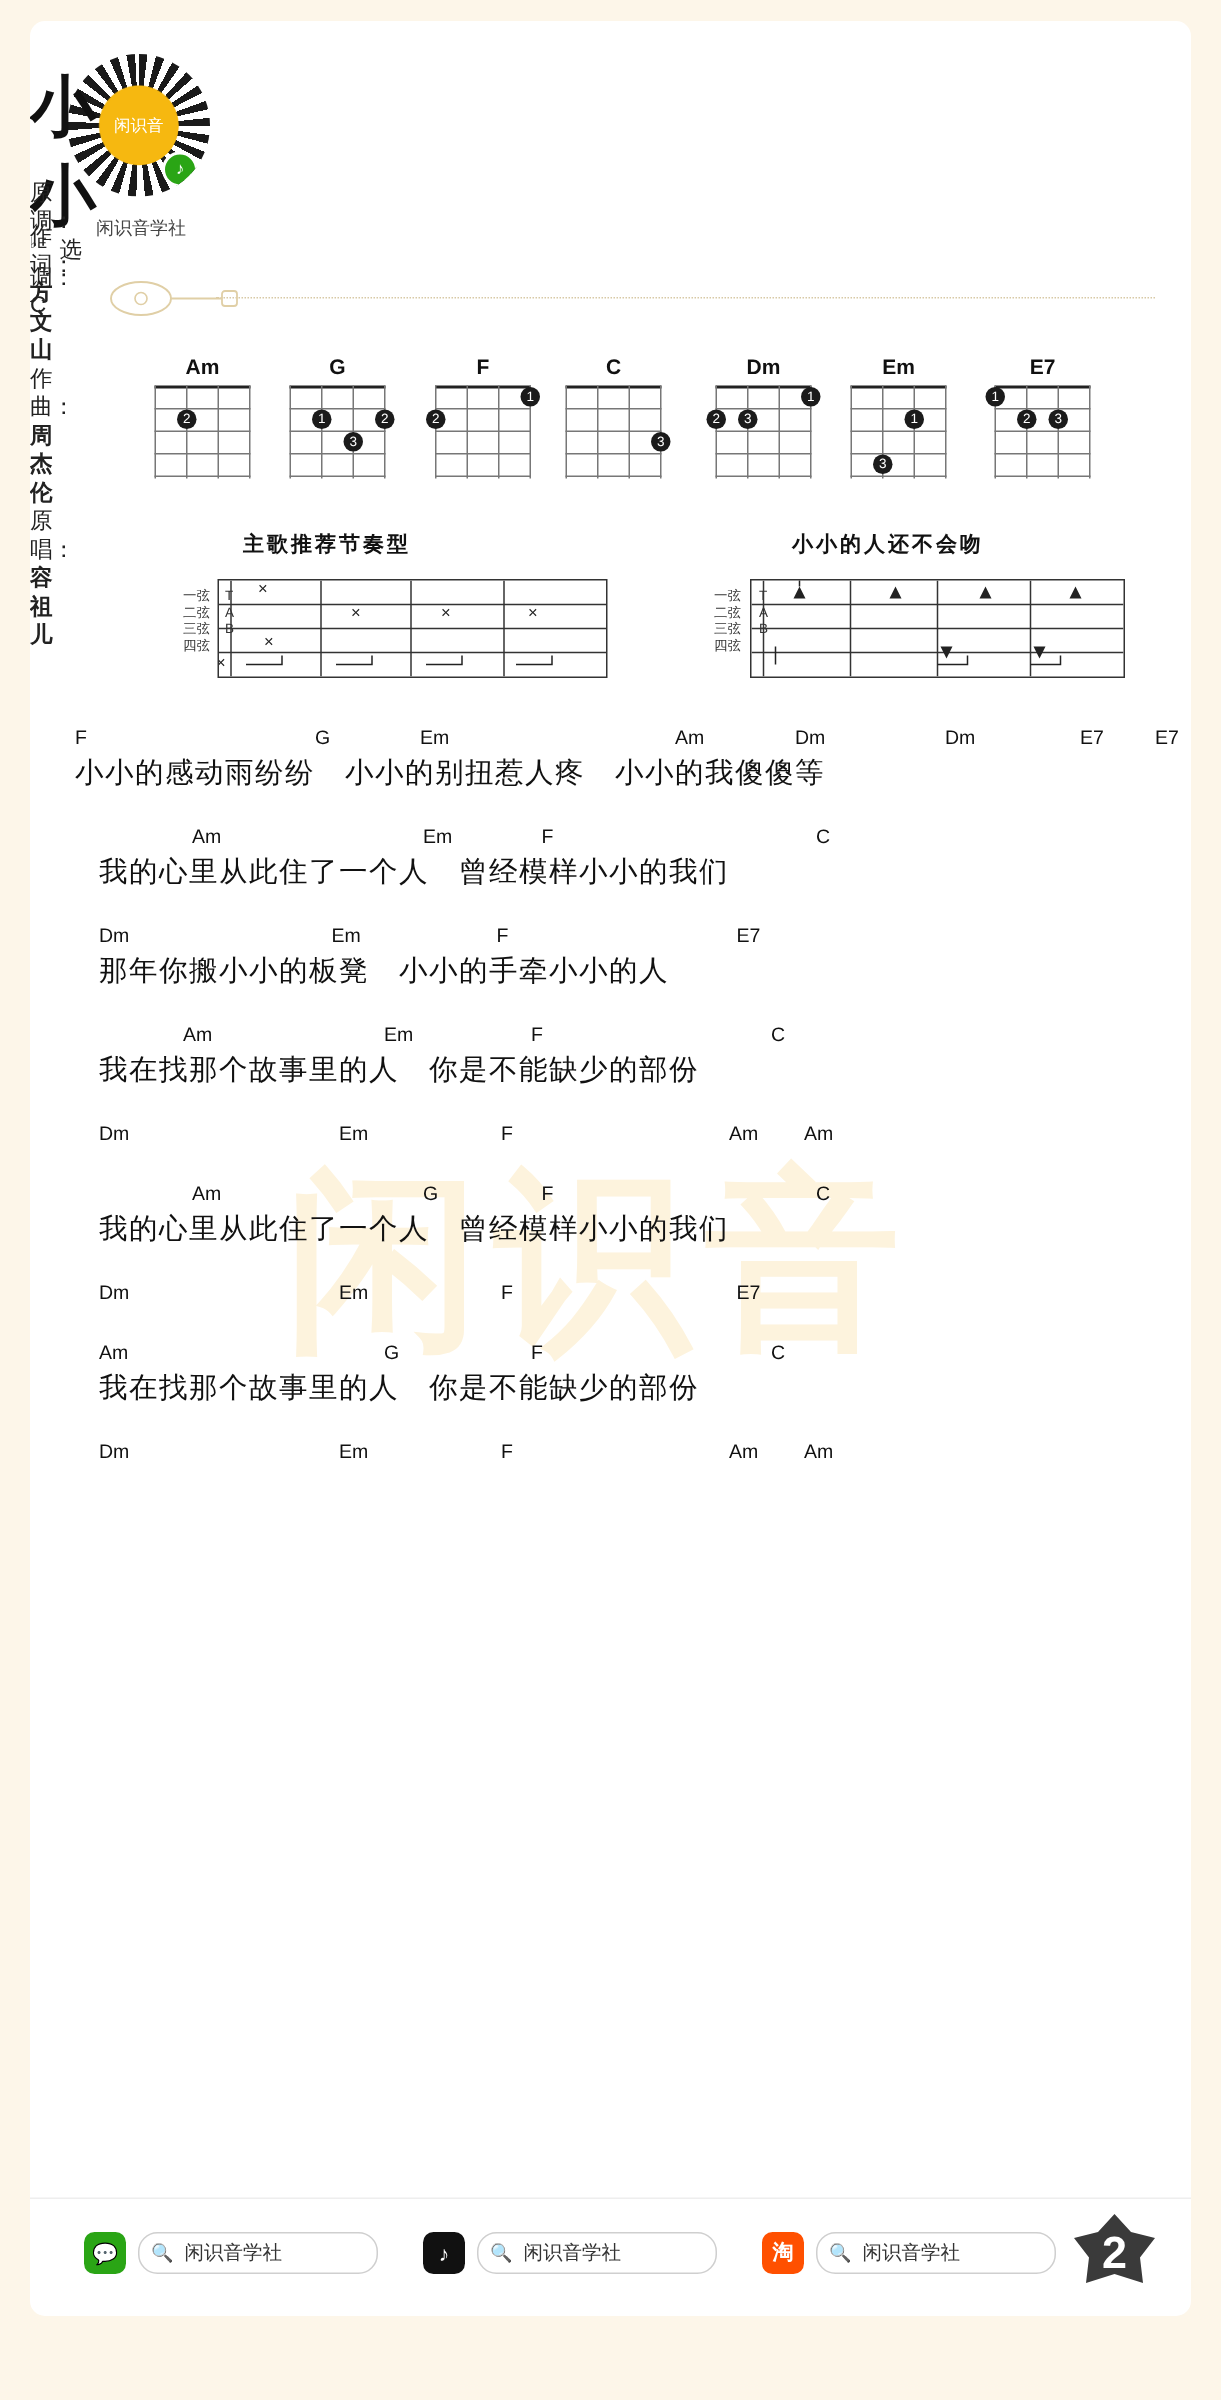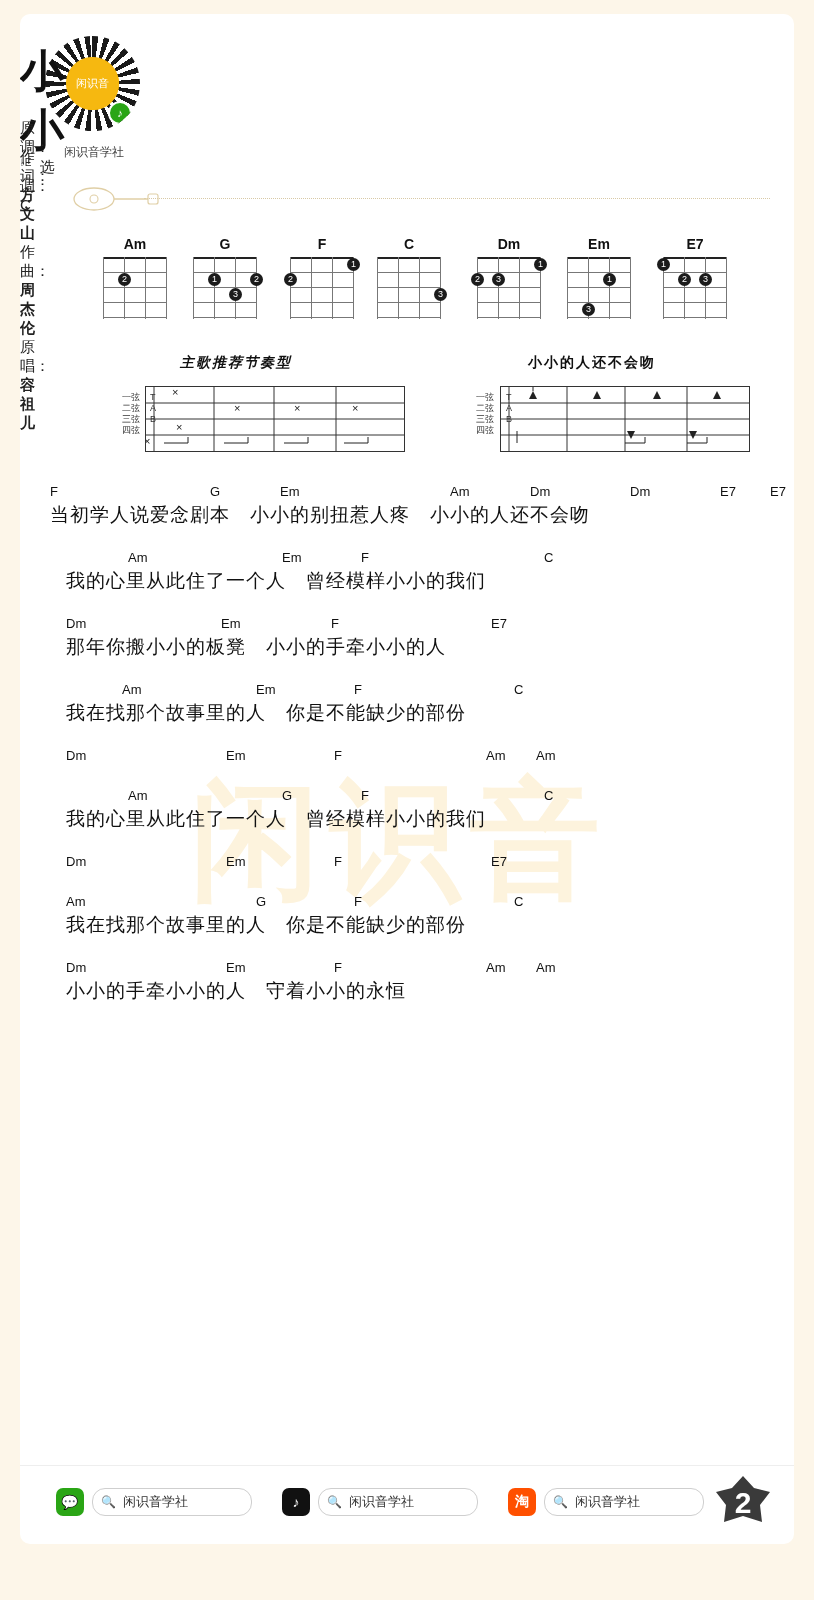--- a/index.html
+++ b/index.html
@@ -223,21 +223,21 @@
             <div class="vline" style="left: 42px;"></div>
             <div class="vline" style="left: 63px;"></div>
             <div class="dot" style="left: -6px; top: 1px;">1</div>
             <div class="dot" style="left: 15px; top: 16px;">2</div>
             <div class="dot" style="left: 36px; top: 16px;">3</div>
           </div>
         </div>
       </div>
   </div>
 
-  <div class="strum-title" style="left:160px;top:340px;font-style:italic;">主歌推荐节奏型</div>
+  <div class="strum-title" style="left:142px;top:340px;">主歌推荐节奏型</div>
   <div class="strum-title" style="left:508px;top:340px;">小小的人还不会吻</div>
 
   <div class="tabbox" style="left:125px;top:372px;width:258px;height:64px;">
     <svg viewBox="0 0 258 64" width="258" height="64">
       <line x1="0" y1="16" x2="258" y2="16" stroke="#333" stroke-width="1"></line>
       <line x1="0" y1="32" x2="258" y2="32" stroke="#333" stroke-width="1"></line>
       <line x1="0" y1="48" x2="258" y2="48" stroke="#333" stroke-width="1"></line>
       <line x1="8" y1="0" x2="8" y2="64" stroke="#333" stroke-width="1"></line>
       <line x1="68" y1="0" x2="68" y2="64" stroke="#333" stroke-width="1"></line>
       <line x1="128" y1="0" x2="128" y2="64" stroke="#333" stroke-width="1"></line>
@@ -307,21 +307,21 @@
           <div class="chordline">
             <span style="left: 0px;">F</span>
             <span style="left: 160px;">G</span>
             <span style="left: 230px;">Em</span>
             <span style="left: 400px;">Am</span>
             <span style="left: 480px;">Dm</span>
             <span style="left: 580px;">Dm</span>
             <span style="left: 670px;">E7</span>
             <span style="left: 720px;">E7</span>
           </div>
-          <div class="lyricline">当初学人说爱念剧本　小小的别扭惹人疼　小小的人还不会吻</div>
+          <div class="lyricline">小小的感动雨纷纷　小小的别扭惹人疼　小小的我傻傻等</div>
         </div>
         <div class="row">
           <div class="chordline">
             <span style="left: 62px;">Am</span>
             <span style="left: 216px;">Em</span>
             <span style="left: 295px;">F</span>
             <span style="left: 478px;">C</span>
           </div>
           <div class="lyricline">我的心里从此住了一个人　曾经模样小小的我们</div>
         </div>
@@ -379,21 +379,20 @@
           <div class="lyricline">我在找那个故事里的人　你是不能缺少的部份</div>
         </div>
         <div class="row">
           <div class="chordline">
             <span style="left: 0px;">Dm</span>
             <span style="left: 160px;">Em</span>
             <span style="left: 268px;">F</span>
             <span style="left: 420px;">Am</span>
             <span style="left: 470px;">Am</span>
           </div>
-          <div class="lyricline">小小的手牵小小的人　守着小小的永恒</div>
         </div>
       </div>
   </div>
 
   <div class="footer">
     <div id="footerHost">
         <div class="fitem" style="left: 36px;">
           <div class="fico" style="background: rgb(42, 165, 21);">💬</div>
           <div class="pill">
             <span class="mag">🔍</span>

